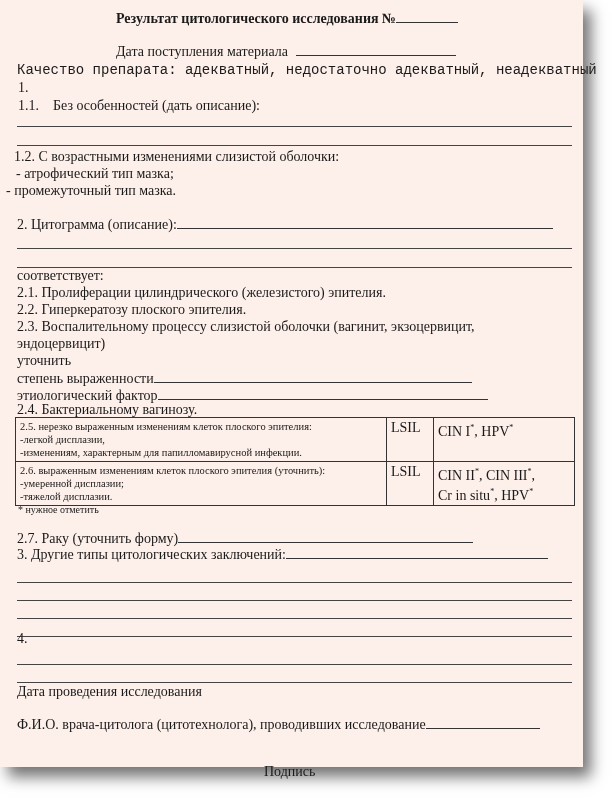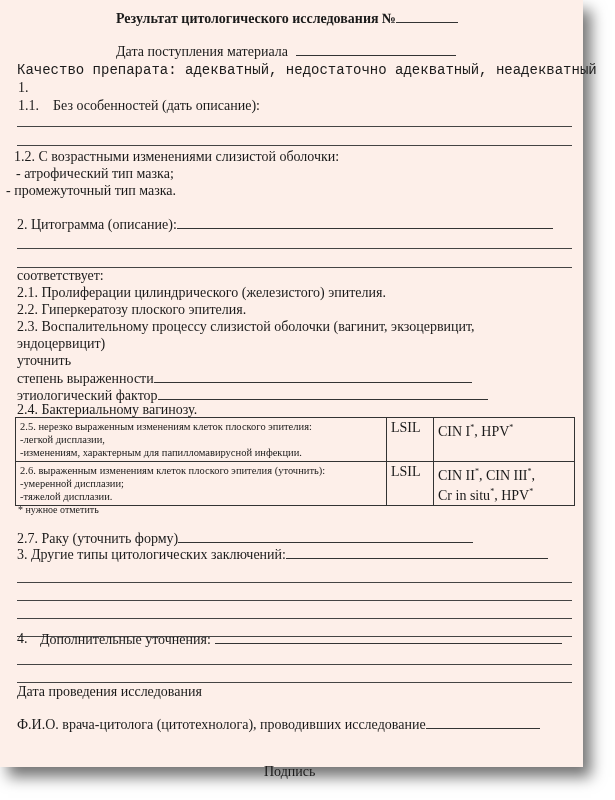--- a/index.html
+++ b/index.html
@@ -111,23 +111,20 @@
   </div>
   <div class="abs t13" style="left:17px; top:546px;">
     <span>3. Другие типы цитологических заключений:</span><span class="uline" style="width:262px;"></span>
   </div>
   <div class="rule" style="left:17px; width:555px; top:582px;"></div>
   <div class="rule" style="left:17px; width:555px; top:600px;"></div>
   <div class="rule" style="left:17px; width:555px; top:618px;"></div>
   <div class="rule" style="left:17px; width:555px; top:636px;"></div>
 
   <div class="abs t13" style="left:17px; top:631px;">4.</div>
-  <div class="abs t13" style="left:40px; top:631px;">
-    <span>Дополнительные уточнения:</span><span class="uline" style="width:347px; margin-left:4px;"></span>
-  </div>
   <div class="rule" style="left:17px; width:555px; top:664px;"></div>
   <div class="rule" style="left:17px; width:555px; top:682px;"></div>
 
   <div class="abs t13" style="left:17px; top:716px;">
     <span>Ф.И.О. врача-цитолога (цитотехнолога), проводивших исследование</span><span class="uline" style="width:114px;"></span>
   </div>
 
   <div class="abs t13" style="left:17px; top:684px;">Дата проведения исследования</div>
 
   <div class="abs t13" style="left:264px; top:748px;margin-top:16px;">Подпись</div>

